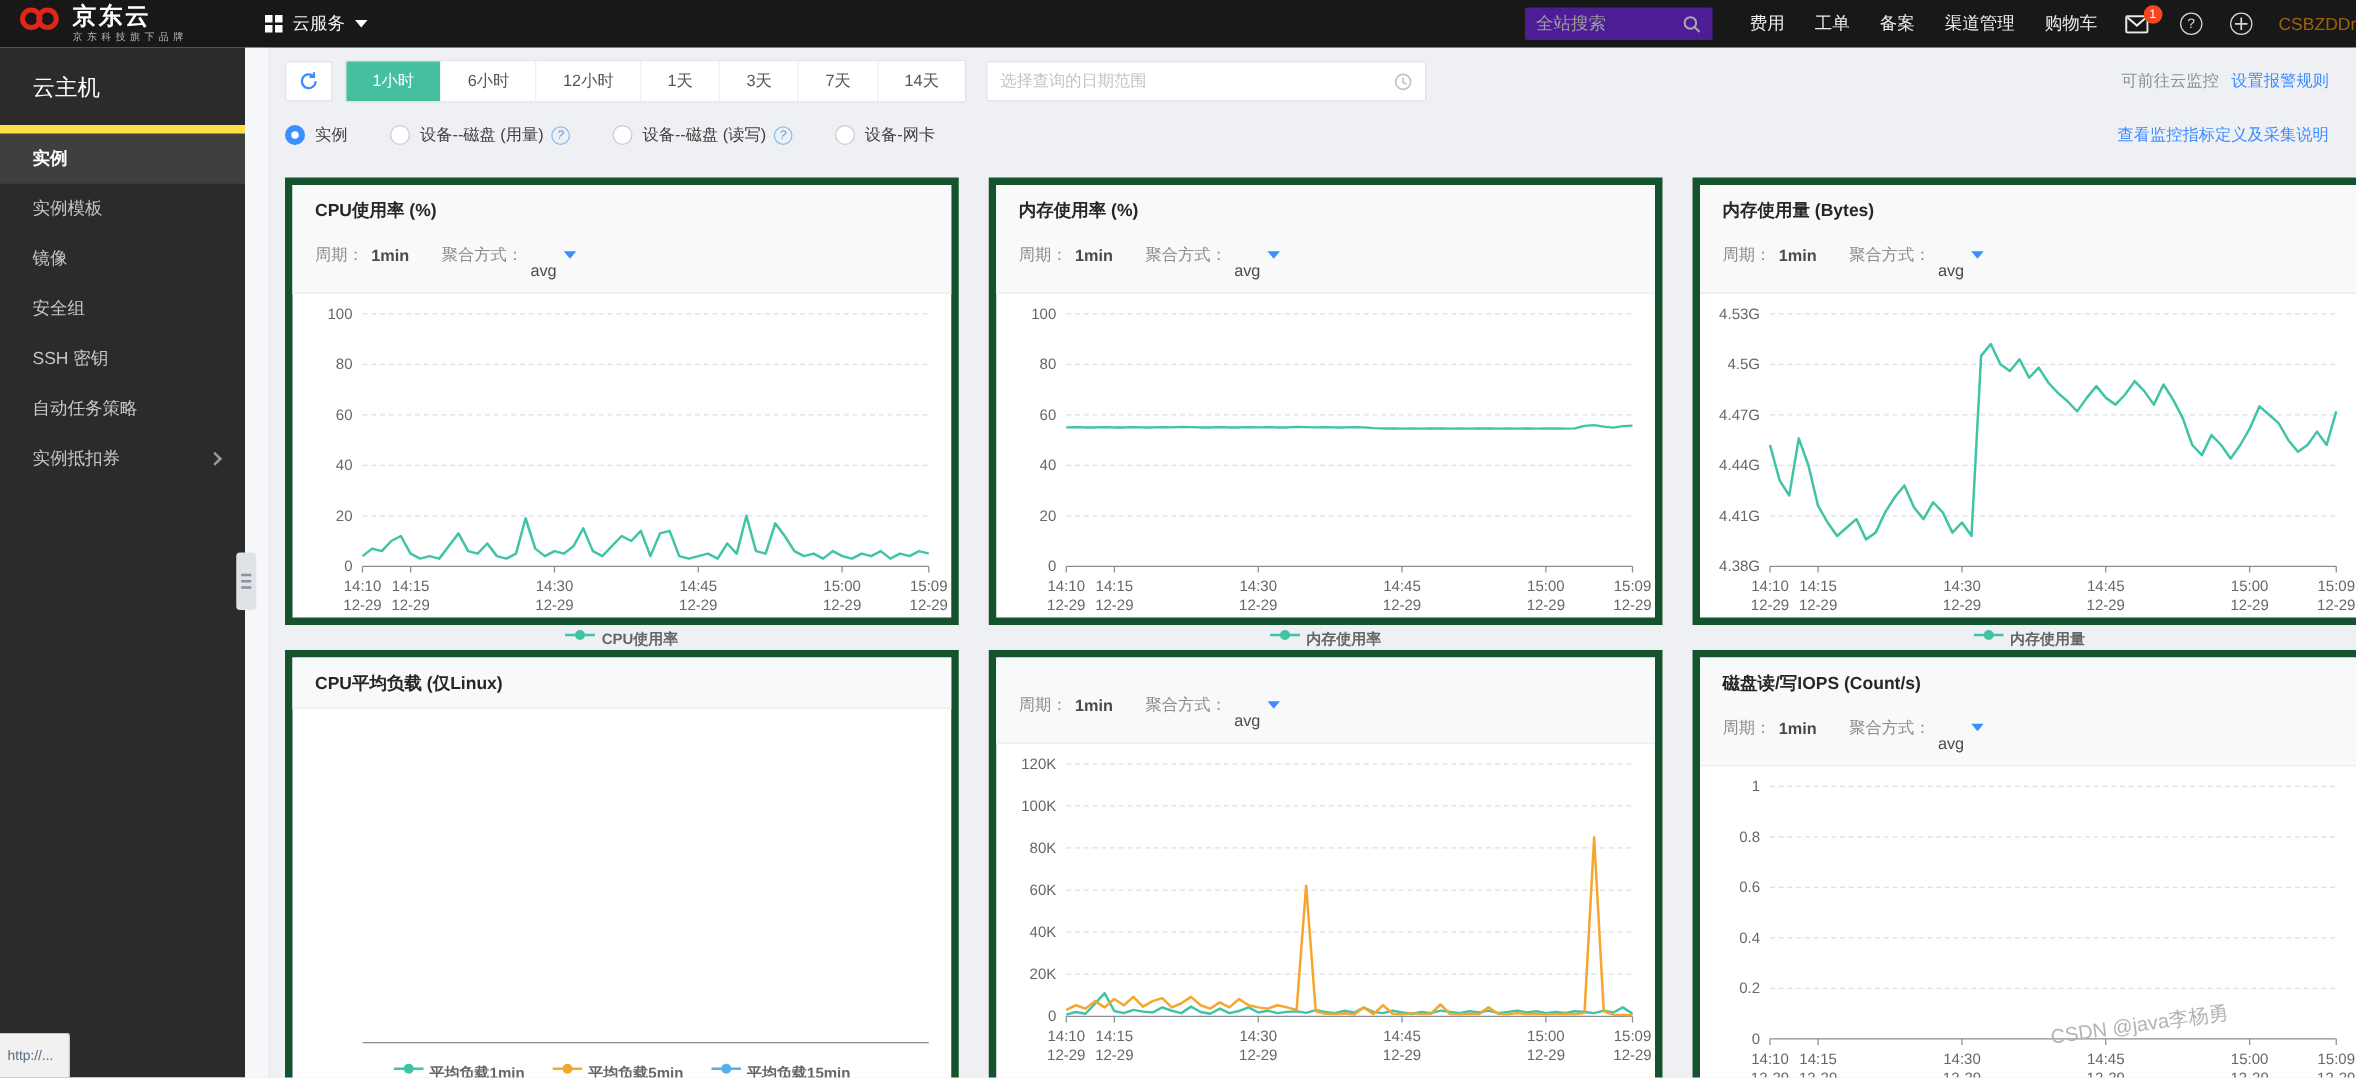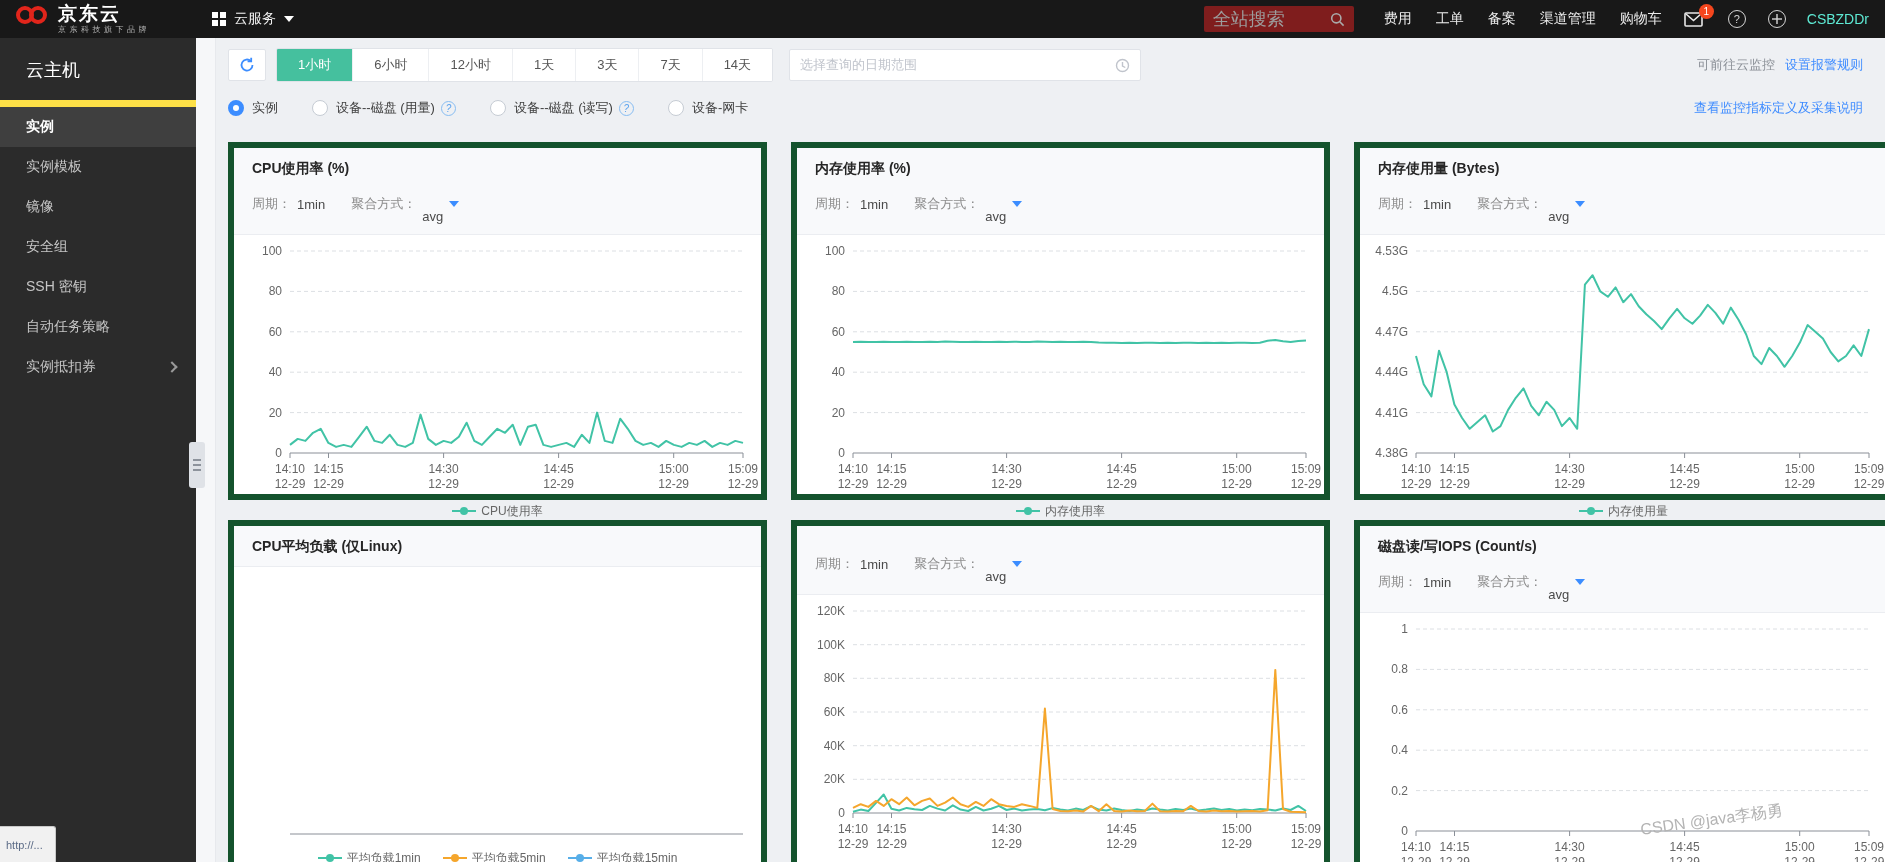--- a/index.html
+++ b/index.html
@@ -9,27 +9,27 @@
 
   
   .topbar { position:absolute; top:0; left:0; right:0; height:38px; background:#181818; display:flex; align-items:center; color:#e6e6e6; z-index:10; }
   .logo { display:flex; align-items:flex-start; gap:8px; margin-left:14px; }
   .logo-txt .t1 { font-size:19px; font-weight:bold; color:#fff; letter-spacing:2px; line-height:1; }
   .logo-txt .t2 { font-size:8px; color:#b5b5b5; letter-spacing:3.5px; margin-top:3px; line-height:1; }
   .prod-menu { display:flex; align-items:center; gap:8px; margin-left:62px; font-size:14px; color:#f2f2f2; cursor:pointer; }
   .grid-icon { display:grid; grid-template-columns:6px 6px; grid-template-rows:6px 6px; gap:2px; }
   .grid-icon i { background:#fff; }
   .caret-w { width:0; height:0; border-left:5px solid transparent; border-right:5px solid transparent; border-top:6px solid #fff; }
-  .search { margin-left:auto; width:150px; height:26px; background:#7f1d1d; border-radius:2px; display:flex; align-items:center; padding:0 9px; color:#9c9c9c; font-size:18px; margin-right:18px; }
+  .search { margin-left:auto; width:150px; height:26px; background:#4c1d95; border-radius:2px; display:flex; align-items:center; padding:0 9px; color:#9c9c9c; font-size:14px; margin-right:18px; }
   .search span { flex:1; }
   .tnav { font-size:14px; color:#ececec; margin:0 12px; text-decoration:none;text-align:right; }
   .mail-wrap { position:relative; margin:0 14px 0 10px; display:flex; }
   .badge { position:absolute; top:-8px; right:-11px; min-width:15px; height:15px; border-radius:8px; background:#f5461d; color:#fff; font-size:10px; display:flex; align-items:center; justify-content:center; padding:0 4px; }
   .circ-ic { width:18px; height:18px; border-radius:50%; border:1.5px solid #d6d6d6; color:#d6d6d6; font-size:11px; display:flex; align-items:center; justify-content:center; margin:0 11px; }
-  .uname { font-size:14px; color:#5eead4; margin:0 16px 0 10px; white-space:nowrap; }
+  .uname { font-size:14px; color:#a16207; margin:0 0 0 10px; white-space:nowrap; }
 
   
   .sidebar { position:absolute; top:38px; left:0; bottom:0; width:196px; background:#2b2b2b; }
   .sb-title { padding:20px 0 18px 26px; font-size:18px; color:#fff; border-bottom:7px solid #fde047; }
   .sb-item { display:block; padding:11px 0 11px 26px; color:#c6c6c6; font-size:14px; position:relative; text-decoration:none; cursor:pointer; }
   .sb-item.active { background:#3f3f3f; color:#fff; font-weight:bold; }
   .chev { position:absolute; right:20px; top:50%; width:8px; height:8px; border-top:2px solid #9a9a9a; border-right:2px solid #9a9a9a; transform:translateY(-50%) rotate(45deg); }
   .gutter { position:absolute; top:38px; left:196px; bottom:0; width:20px; background:#f6f7f9; border-right:1px solid #e7e9ed; }
   .collapse-tab { position:absolute; left:189px; top:442px; width:16px; height:46px; background:#dfe2e7; border-radius:3px; z-index:6; display:flex; flex-direction:column; justify-content:center; align-items:center; gap:3px; cursor:pointer; }
   .collapse-tab i { width:8px; height:2px; background:#8d939c; }
@@ -52,27 +52,27 @@
   .radio.on { border:5px solid #3c8dff; }
   .help { width:15px; height:15px; border-radius:50%; border:1px solid #87bdf2; color:#5ba3ef; font-size:10px; display:flex; align-items:center; justify-content:center; margin-left:6px; }
   .filter-row .link { margin-left:auto; }
 
   
   .charts { margin-top:22px; display:grid; grid-template-columns:repeat(3,1fr); gap:20px 24px; }
   .card { background:#fff; border:6px solid #14532d; height:358px; overflow:visible; }
   .card-head { background:#f8f9fb; border-bottom:1px solid #ebedf1; padding:12px 18px 10px; }
   .card-title { font-size:14px; font-weight:bold; color:#262626; }
   .card-sub { margin-top:6px; font-size:13px; color:#8c8c8c; display:flex; align-items:center; }
-  .card-sub .v1 { font-weight:normal; color:#4a4a4a; margin:0 26px 0 6px; }
+  .card-sub .v1 { font-weight:bold; color:#4a4a4a; margin:0 26px 0 6px; }
   .agg { display:flex; align-items:center; color:#4a4a4a; cursor:pointer; }
   .agg em { margin-left:6px;margin-top:25px; }
   .caret { width:0; height:0; border-left:5px solid transparent; border-right:5px solid transparent; border-top:6px solid #3c8dff; margin-left:6px; }
   svg.plot { display:block; margin-top:2px; }
   .legend { display:flex; justify-content:center; align-items:center; gap:22px; height:24px; }
-  .lg-item { display:flex; align-items:center; cursor:pointer; }
+  .lg-item { display:flex; align-items:flex-start; cursor:pointer;font-weight:bold; }
   .lg-item em { color:#666; font-size:12px; margin-left:5px; }
 
   .watermark { position:absolute; left:1640px; top:810px; transform:rotate(-8deg); color:#b3b3b3; font-size:16px; z-index:20; white-space:nowrap; }
   .statusbar { position:absolute; left:0; bottom:0; height:36px; background:#f1f1f1; border:1px solid #c9c9c9; border-left:0; border-bottom:0; border-top-right-radius:3px; padding:0 12px 0 6px; font-size:11px; color:#5b6b86; display:flex; align-items:center; z-index:30; }
 </style>
 </head>
 <body>
 
 <div class="topbar">
   <div class="logo">

